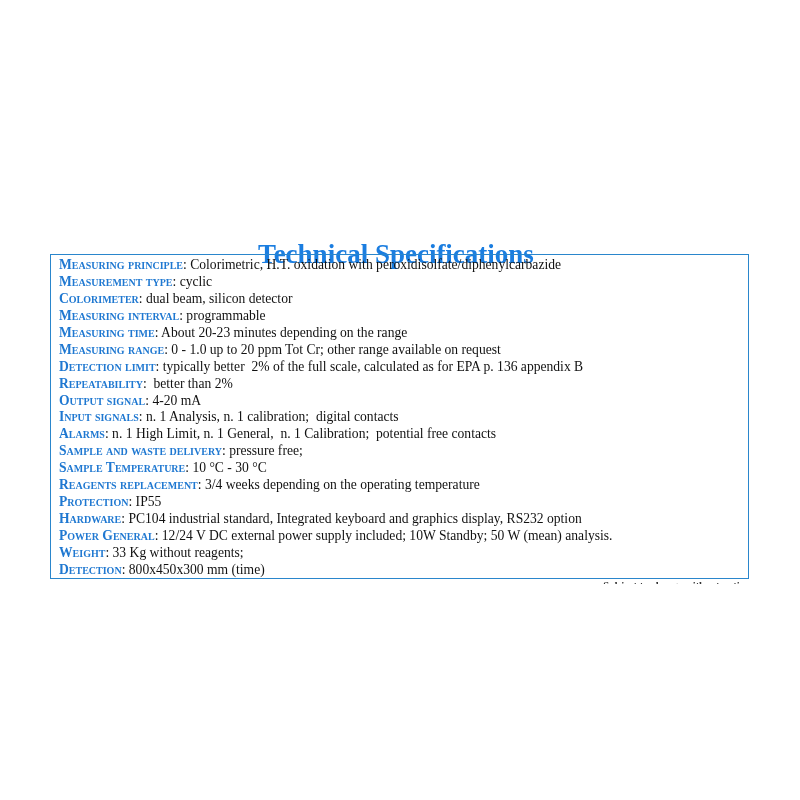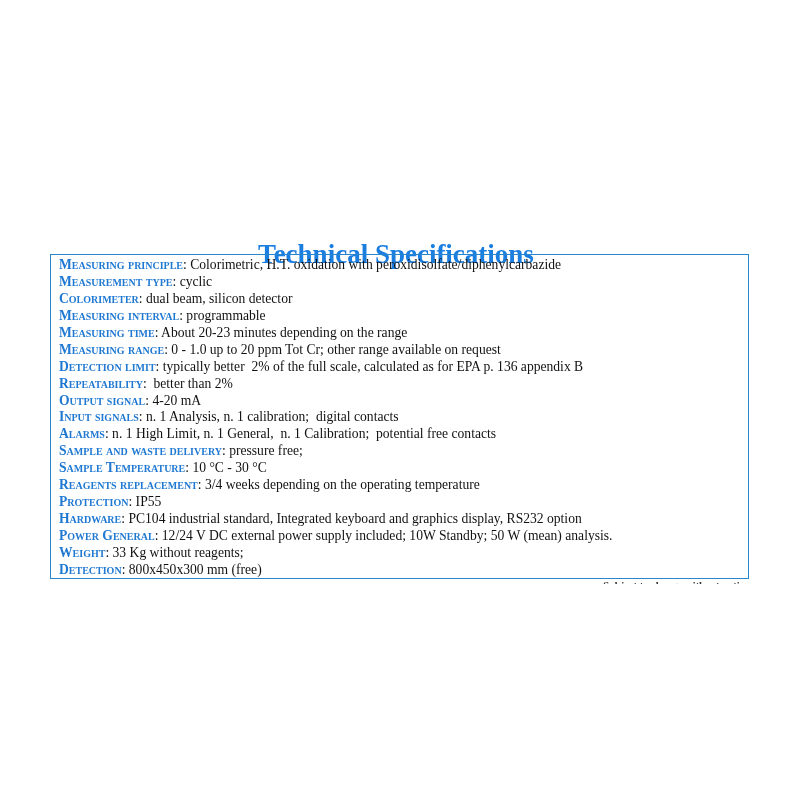--- a/index.html
+++ b/index.html
@@ -93,19 +93,19 @@
     <li class="spec-row"><span class="spec-label">Output signal</span><span class="spec-value">: 4-20 mA</span></li>
     <li class="spec-row"><span class="spec-label">Input signals</span><span class="spec-value">: n. 1 Analysis, n. 1 calibration;  digital contacts</span></li>
     <li class="spec-row"><span class="spec-label">Alarms</span><span class="spec-value">: n. 1 High Limit, n. 1 General,  n. 1 Calibration;  potential free contacts</span></li>
     <li class="spec-row"><span class="spec-label">Sample and waste delivery</span><span class="spec-value">: pressure free;</span></li>
     <li class="spec-row"><span class="spec-label">Sample Temperature</span><span class="spec-value">: 10 °C - 30 °C</span></li>
     <li class="spec-row"><span class="spec-label">Reagents replacement</span><span class="spec-value">: 3/4 weeks depending on the operating temperature</span></li>
     <li class="spec-row"><span class="spec-label">Protection</span><span class="spec-value">: IP55</span></li>
     <li class="spec-row"><span class="spec-label">Hardware</span><span class="spec-value">: PC104 industrial standard, Integrated keyboard and graphics display, RS232 option</span></li>
     <li class="spec-row"><span class="spec-label">Power General</span><span class="spec-value">: 12/24 V DC external power supply included; 10W Standby; 50 W (mean) analysis.</span></li>
     <li class="spec-row"><span class="spec-label">Weight</span><span class="spec-value">: 33 Kg without reagents;</span></li>
-    <li class="spec-row"><span class="spec-label">Detection</span><span class="spec-value">: 800x450x300 mm (free)</span></li>
+    <li class="spec-row"><span class="spec-label">Detection</span><span class="spec-value">: 800x450x300 mm (time)</span></li>
   </ul>
 </div>
 
 <div class="footer-note">
     <span>Subject to change without notice</span>
   </div>
 
 </body></html>

